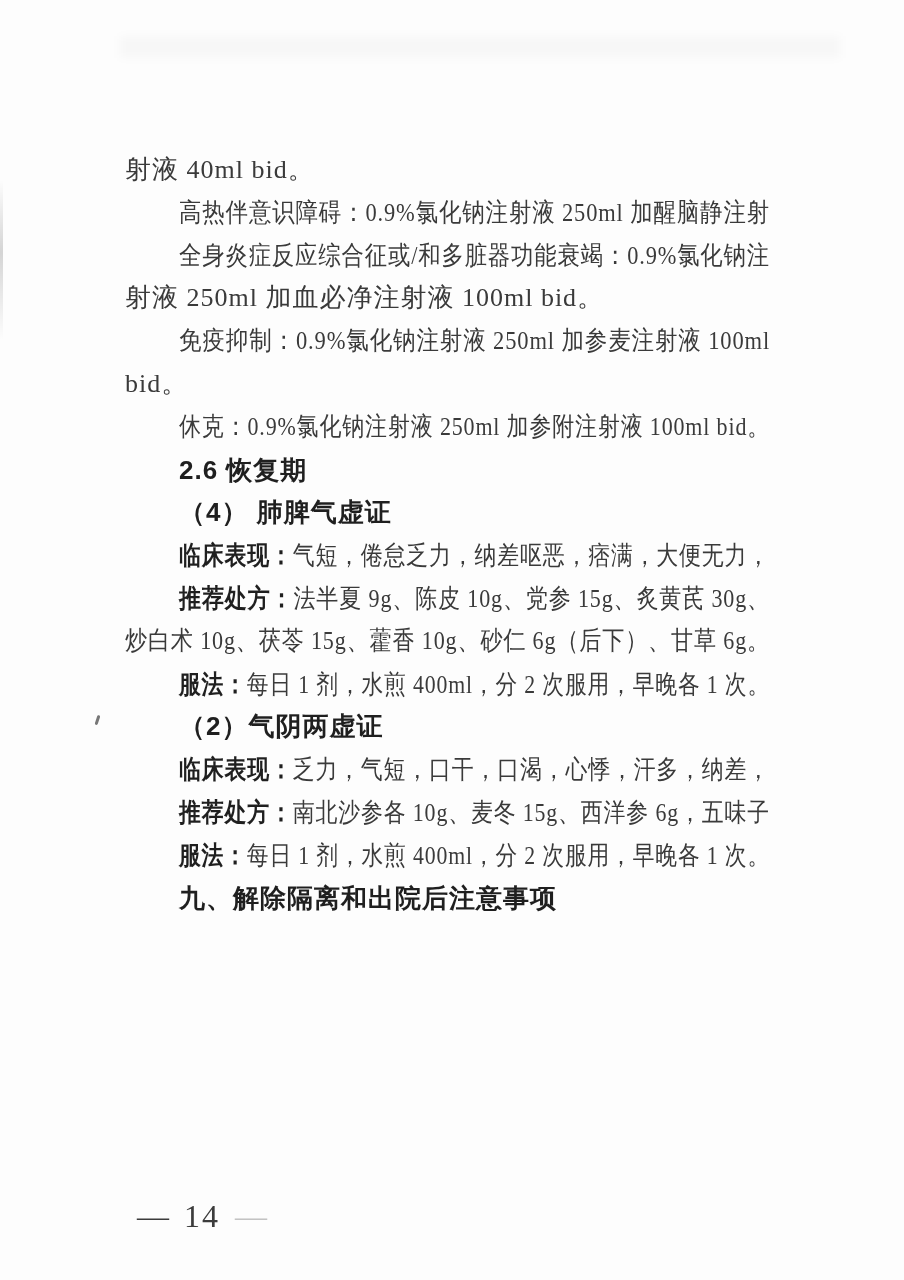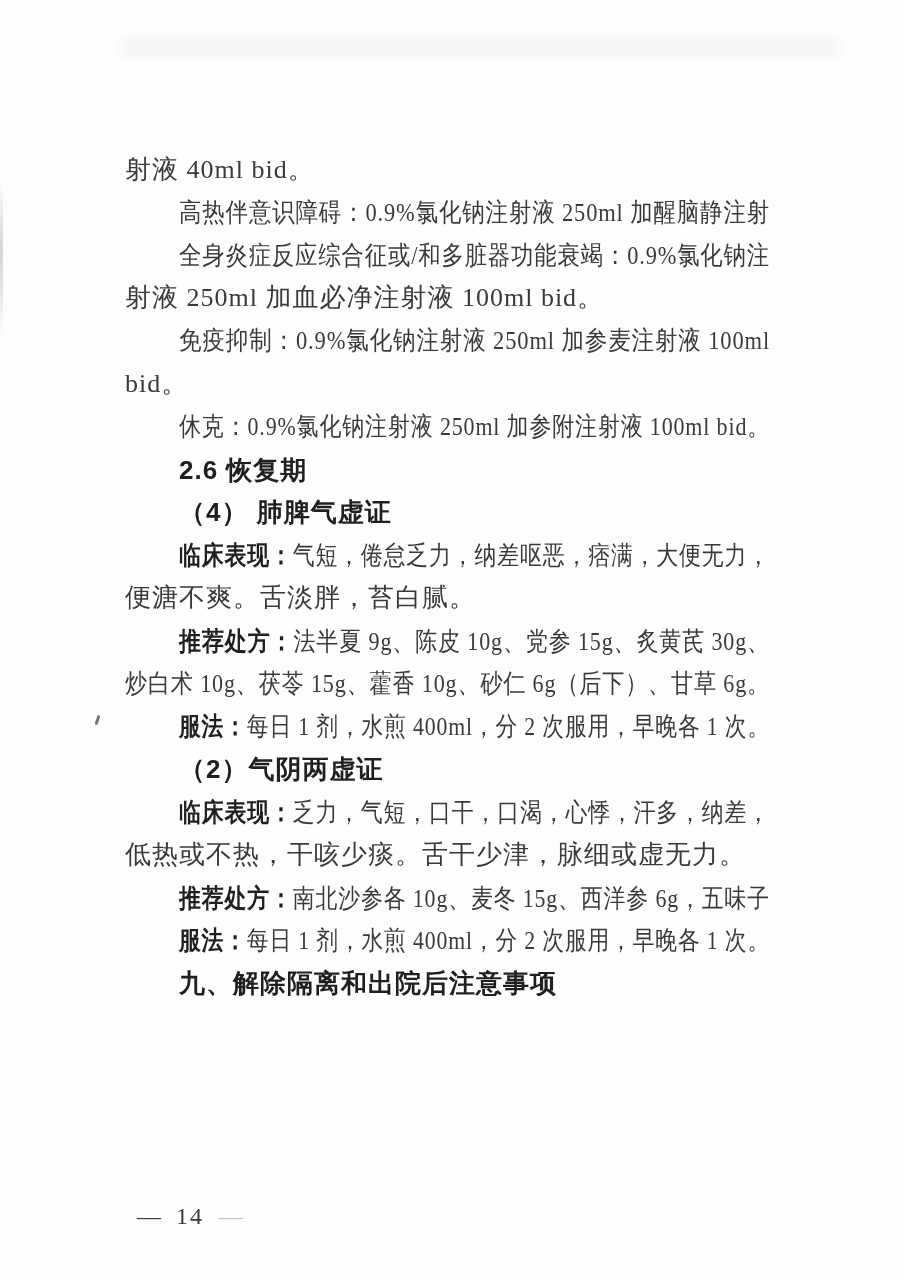--- a/index.html
+++ b/index.html
@@ -45,21 +45,21 @@
     transform-origin: 0 50%;
   }
   .line.indent .line-inner { margin-left: 54px; }
   .seg.bold {
     font-family: "Liberation Sans", "DejaVu Sans", sans-serif;
     font-weight: 700;
     color: var(--ink-bold, #1f1f1f);
   }
   .footer {
     position: absolute; left: 137px; top: 1201px;
-    font-size: 24px; line-height: 30px;
+    font-size: 32px; line-height: 30px;
     color: #3c3c3c;
     white-space: nowrap;
   }
   .footer .dash { display: inline-block; }
   .footer .dash.faded { color: var(--faded-dash, #c3c3c3); }
   .footer .page-num { display: inline-block; margin: 0 15px; letter-spacing: 2px; }
 </style>
 </head>
 <body>
 
@@ -72,27 +72,25 @@
       <div class="line"><span class="line-inner"><span class="seg">射液 40ml bid。</span></span></div>
       <div class="line indent fill"><span class="line-inner" style="transform: scaleX(0.8633);"><span class="seg">高热伴意识障碍：0.9%氯化钠注射液 250ml 加醒脑静注射</span></span></div>
       <div class="line indent fill"><span class="line-inner" style="transform: scaleX(0.8598);"><span class="seg">全身炎症反应综合征或/和多脏器功能衰竭：0.9%氯化钠注</span></span></div>
       <div class="line"><span class="line-inner"><span class="seg">射液 250ml 加血必净注射液 100ml bid。</span></span></div>
       <div class="line indent fill"><span class="line-inner" style="transform: scaleX(0.8659);"><span class="seg">免疫抑制：0.9%氯化钠注射液 250ml 加参麦注射液 100ml</span></span></div>
       <div class="line"><span class="line-inner"><span class="seg">bid。</span></span></div>
       <div class="line indent fill"><span class="line-inner" style="transform: scaleX(0.8452);"><span class="seg">休克：0.9%氯化钠注射液 250ml 加参附注射液 100ml bid。</span></span></div>
       <div class="line indent"><span class="line-inner"><span class="seg bold">2.6 恢复期</span></span></div>
       <div class="line indent"><span class="line-inner"><span class="seg bold">（4） 肺脾气虚证</span></span></div>
       <div class="line indent fill"><span class="line-inner" style="transform: scaleX(0.8419);"><span class="seg bold">临床表现：</span><span class="seg">气短，倦怠乏力，纳差呕恶，痞满，大便无力，</span></span></div>
-      <div class="line"><span class="line-inner"><span class="seg">便溏不爽。舌淡胖，苔白腻。</span></span></div>
       <div class="line indent fill"><span class="line-inner" style="transform: scaleX(0.8479);"><span class="seg bold">推荐处方：</span><span class="seg">法半夏 9g、陈皮 10g、党参 15g、炙黄芪 30g、</span></span></div>
       <div class="line fill"><span class="line-inner" style="transform: scaleX(0.8492);"><span class="seg">炒白术 10g、茯苓 15g、藿香 10g、砂仁 6g（后下）、甘草 6g。</span></span></div>
       <div class="line indent fill"><span class="line-inner" style="transform: scaleX(0.8372);"><span class="seg bold">服法：</span><span class="seg">每日 1 剂，水煎 400ml，分 2 次服用，早晚各 1 次。</span></span></div>
       <div class="line indent"><span class="line-inner"><span class="seg bold">（2）气阴两虚证</span></span></div>
       <div class="line indent fill"><span class="line-inner" style="transform: scaleX(0.8419);"><span class="seg bold">临床表现：</span><span class="seg">乏力，气短，口干，口渴，心悸，汗多，纳差，</span></span></div>
-      <div class="line"><span class="line-inner"><span class="seg">低热或不热，干咳少痰。舌干少津，脉细或虚无力。</span></span></div>
       <div class="line indent fill"><span class="line-inner" style="transform: scaleX(0.8425);"><span class="seg bold">推荐处方：</span><span class="seg">南北沙参各 10g、麦冬 15g、西洋参 6g，五味子</span></span></div>
       <div class="line indent fill"><span class="line-inner" style="transform: scaleX(0.8372);"><span class="seg bold">服法：</span><span class="seg">每日 1 剂，水煎 400ml，分 2 次服用，早晚各 1 次。</span></span></div>
       <div class="line indent"><span class="line-inner"><span class="seg bold">九、解除隔离和出院后注意事项</span></span></div>
     </div>
 
   <div class="footer">
     <span class="dash">—</span><span class="page-num">14</span><span class="dash faded">—</span>
   </div>
 </div>
 

